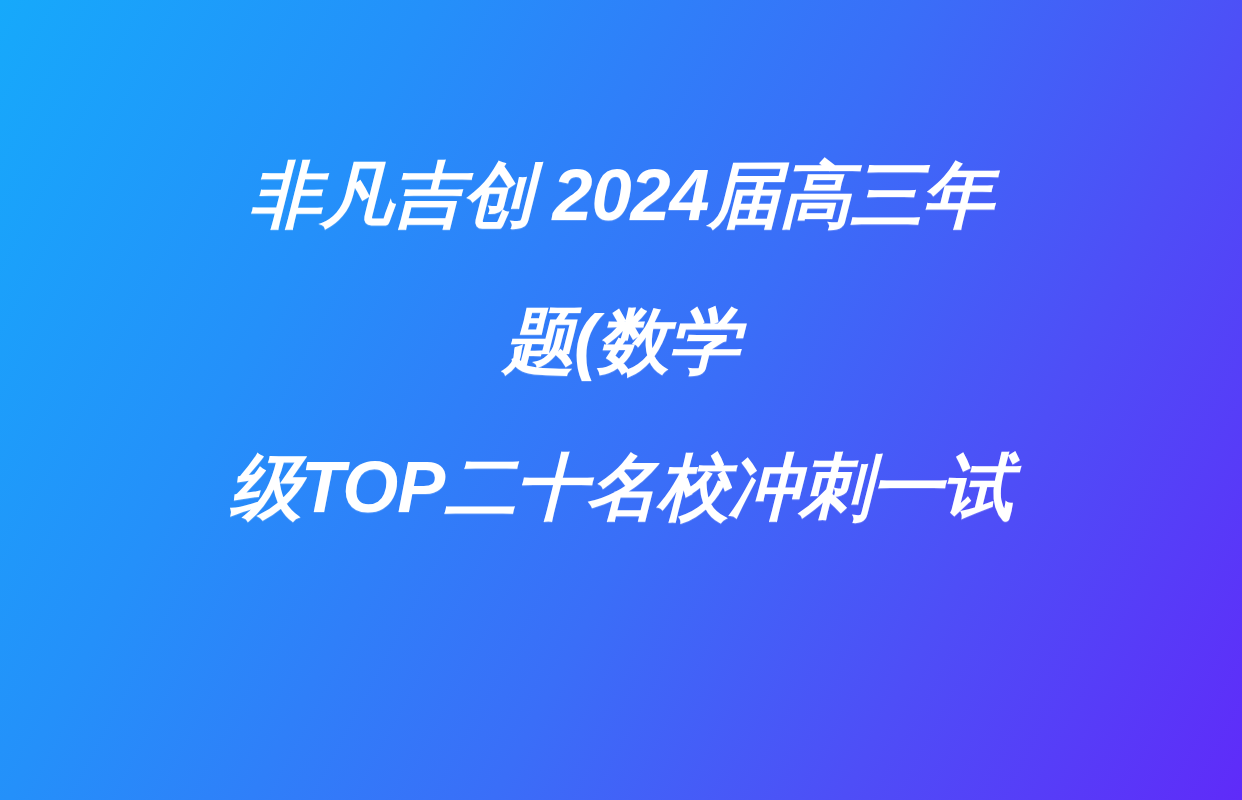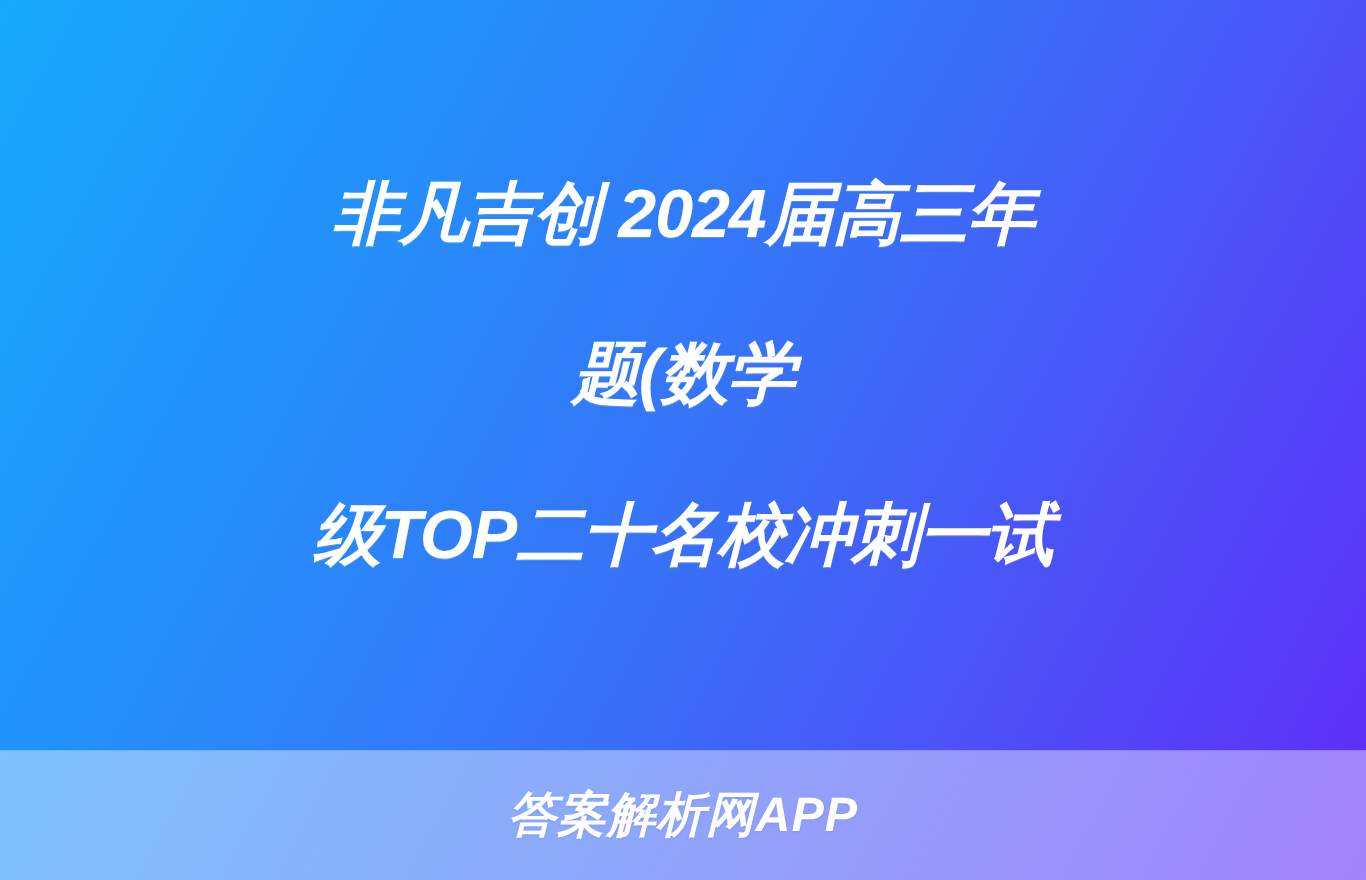--- a/index.html
+++ b/index.html
@@ -37,21 +37,21 @@
     justify-content: center;
     padding: 0 86px;
     box-sizing: border-box;
   }
 
   .title-line {
     display: block;
     width: 100%;
     text-align: center;
     color: #ffffff;
-    font-size: 62px;
+    font-size: 72px;
     line-height: 146px;
     font-weight: 700;
     font-style: italic;
     letter-spacing: 0px;
     white-space: nowrap;
     text-shadow: 0 1px 0 rgba(255,255,255,0.18);
   }
 
   .title-line.l1 { letter-spacing: -1px; }
   .title-line.l2 { letter-spacing: -1px; }
@@ -85,17 +85,14 @@
 <body>
 
 <div id="poster">
 
   <div class="title-block">
     <span class="title-line l1">非凡吉创 2024届高三年</span>
     <span class="title-line l3">题(数学</span>
     <span class="title-line l2">级TOP二十名校冲刺一试</span>
   </div>
 
-  <div class="footer-band">
-    <span class="footer-text">答案解析网APP</span>
-  </div>
 
 </div>
 
 </body></html>

